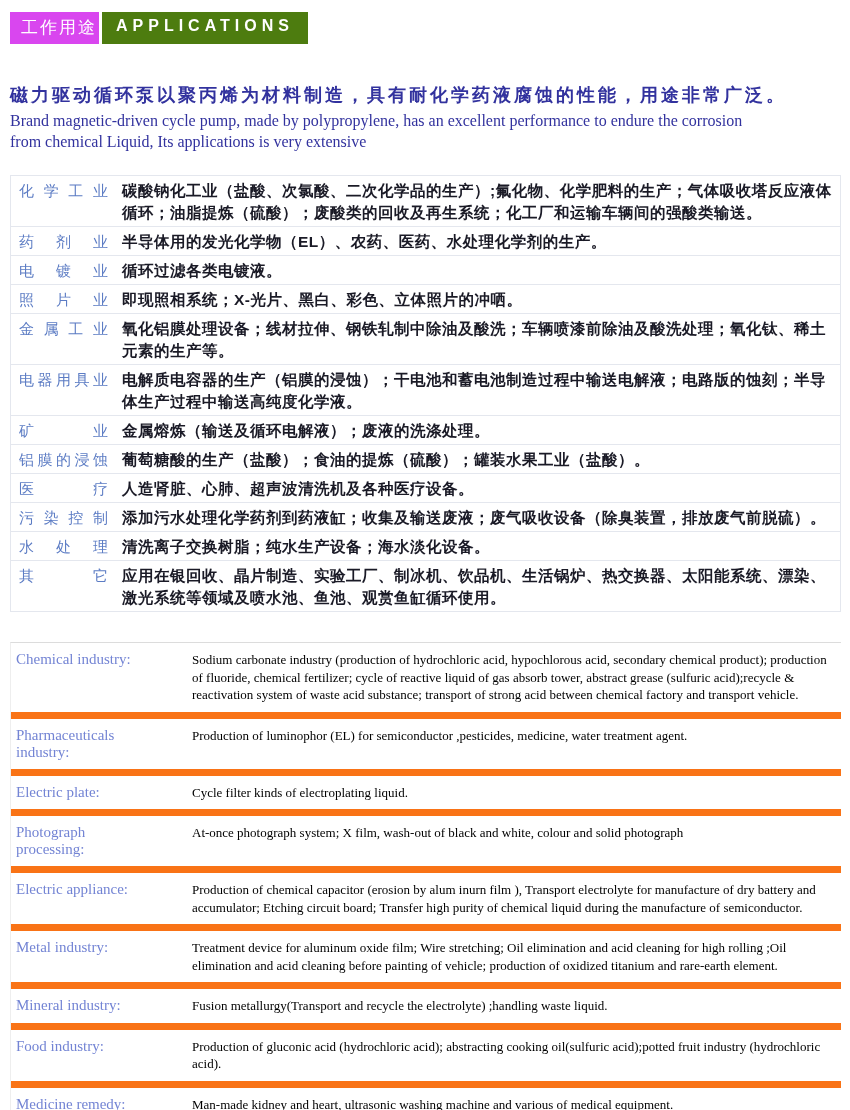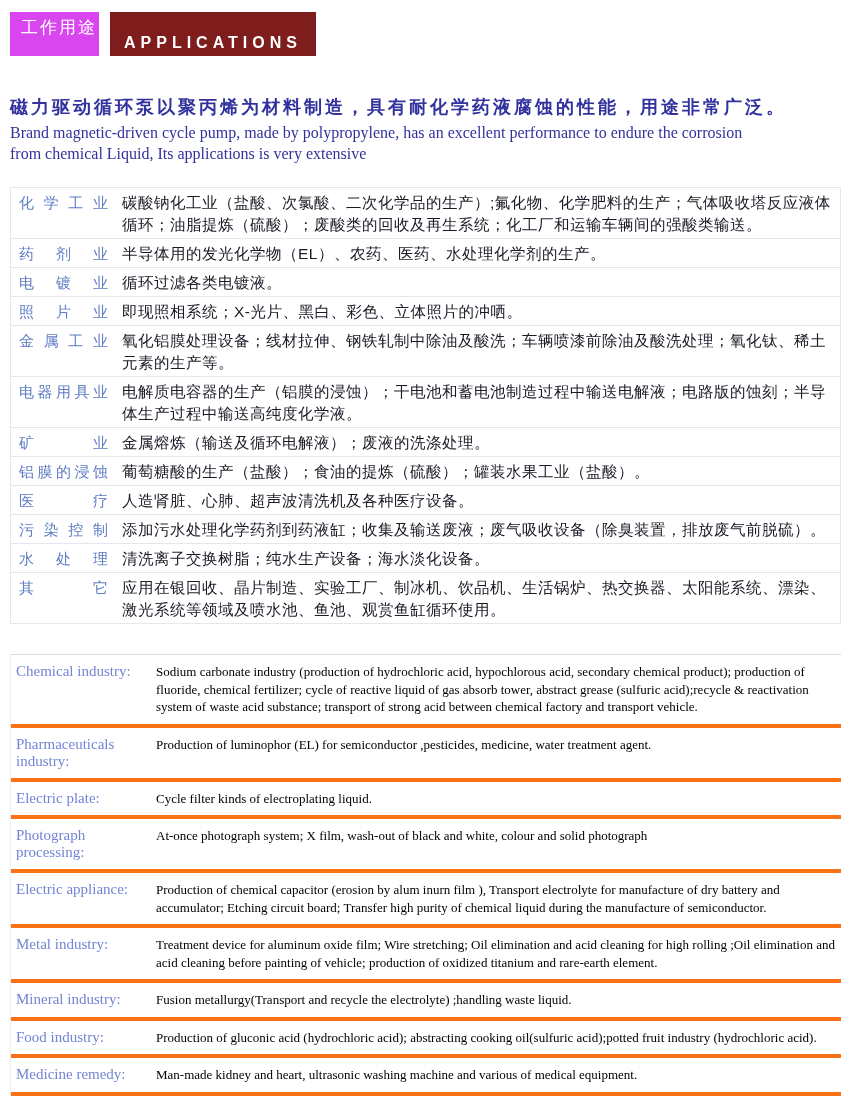--- a/index.html
+++ b/index.html
@@ -12,23 +12,23 @@
   }
 
   
   .header-bar { display: flex; align-items: stretch; gap: 3px; }
   .hdr-zh {
     background: #d946ef; color: #ffffff;
     font-size: 17px; font-weight: normal;
     padding: 4px 2px 5px 11px; letter-spacing: 2px;
   }
   .hdr-en {
-    background: #7f1d1d; color: #ffffff;
+    background: #4d7c0f; color: #ffffff;
     font-size: 16px; font-weight: bold;
-    padding: 22px 14px 4px 14px; letter-spacing: 5px; margin-left: 8px;
+    padding: 5px 14px 4px 14px; letter-spacing: 5px;
   }
 
   
   .intro { margin-top: 39px; }
   .intro-zh {
     color: #32329E; font-weight: bold; font-size: 18px;
     letter-spacing: 3px; line-height: 24px;
   }
   .intro-en {
     color: #32329E; font-family: "Liberation Serif", serif;
@@ -47,35 +47,36 @@
     padding: 2px 0;
   }
   .zh-label {
     width: 97px; flex: 0 0 97px;
     padding: 2px 0 0 8px;
     color: #5C7CC4; font-size: 15px; line-height: 22px;
     text-align: justify; text-align-last: justify;
   }
   .zh-text {
     flex: 1; padding: 2px 4px 0 14px;
-    color: #1A1A26; font-weight: normal;
+    color: #1A1A26; font-weight: bold;
     font-size: 15.5px; line-height: 22px; letter-spacing: 0.5px;
   }
 
   
   .en-table {
     margin-top: 30px;
     border-top: 1px solid #DCDCDC;
     border-left: 1px solid #EEEEEE;
     font-family: "Liberation Serif", serif;
   }
   .en-row {
     display: flex;
-    border-bottom: 4px solid #f97316;
+    border-bottom: 7px solid #f97316;
     padding: 7px 0 8px 0;
+    gap: 36px;
   }
   .en-label {
     width: 143px; flex: 0 0 143px;
     padding: 1px 0 0 5px;
     color: #7384D4; font-size: 15px; line-height: 17px;
   }
   .en-text {
     flex: 1; padding: 1px 2px 0 2px;
     color: #000000; font-size: 13px; line-height: 17.5px;
   }

